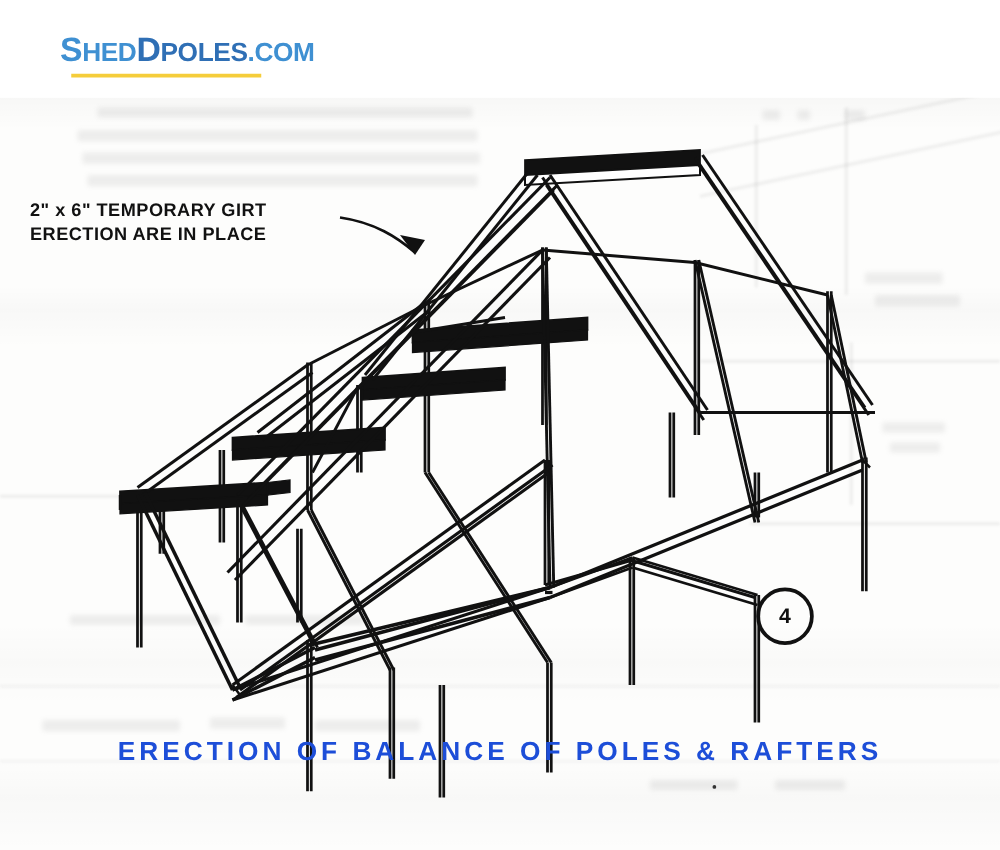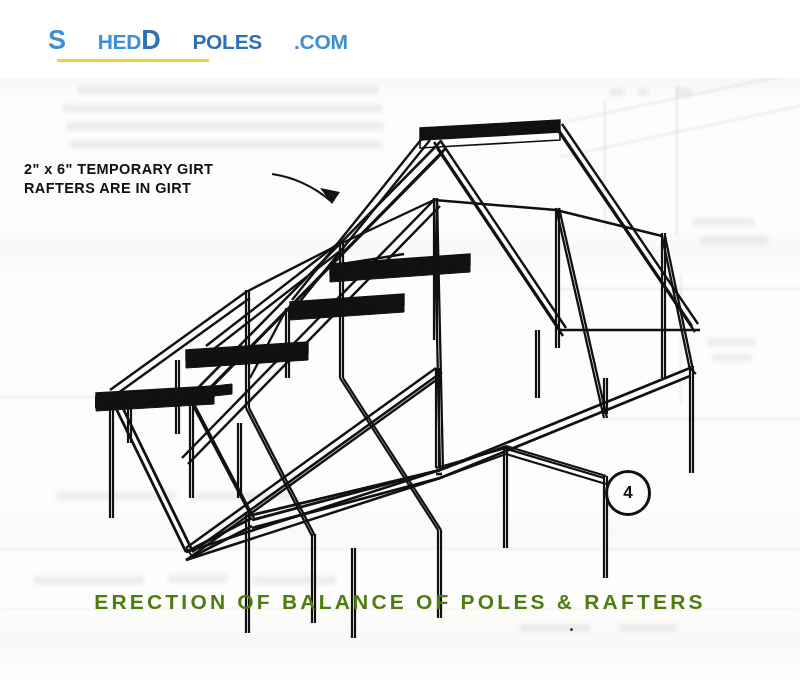--- a/index.html
+++ b/index.html
@@ -24,21 +24,21 @@
   #logo{
     position:absolute;left:48px;top:27px;
     font-family:"Liberation Sans", sans-serif;
     font-weight:bold;
     font-size:27px;
     letter-spacing:-0.3px;
     white-space:nowrap;
     line-height:1;
   }
   #logo .cap{font-size:27px;}
-  #logo .sm{font-size:21px;margin-left:32px;}
+  #logo .sm{font-size:21px;}
   .blue-a{color:#3f90d2;}
   .blue-b{color:#2f6fb5;}
   #logo-underline{
     position:absolute;left:57px;top:59px;width:152px;height:3px;
     background:#f5cd3a;z-index:41;
   }
 
   
   #sheet{
     position:absolute;left:0;top:78px;width:800px;height:602px;
@@ -94,21 +94,21 @@
   }
   #note .ln{display:block;}
 
   #caption{
     position:absolute;left:0;top:512px;width:800px;z-index:20;
     text-align:center;
     font-family:"Liberation Sans", sans-serif;
     font-weight:bold;
     font-size:21px;
     letter-spacing:3.2px;
-    color:#4d7c0f;
+    color:#1d4ed8;
     white-space:nowrap;
   }
 
   #pagenum{
     position:absolute;left:605px;top:392px;z-index:20;
     width:40px;height:40px;border:3px solid #111111;border-radius:50%;
     display:flex;align-items:center;justify-content:center;
     font-family:"Liberation Sans", sans-serif;
     font-weight:bold;font-size:17px;color:#111111;
     background:transparent;
@@ -375,21 +375,21 @@
       </g>
     </svg>
 
     <svg style="position:absolute;left:0;top:0;width:800px;height:602px;z-index:21;">
       <path d="M 272 96 C 300 100, 318 112, 332 124" fill="none" stroke="#111111" stroke-width="2.2"></path>
       <polygon points="332,126 320,110 340,114" fill="#111111"></polygon>
     </svg>
 
     <div id="note">
       <span class="ln">2" x 6" TEMPORARY GIRT</span>
-      <span class="ln">RAFTERS ARE IN GIRT</span>
+      <span class="ln">ERECTION ARE IN PLACE</span>
     </div>
 
     <div id="caption">ERECTION OF BALANCE OF POLES &amp; RAFTERS</div>
 
     <div id="pagenum">
       <span>4</span>
     </div>
 
     <div id="dot"></div>
   </div>

